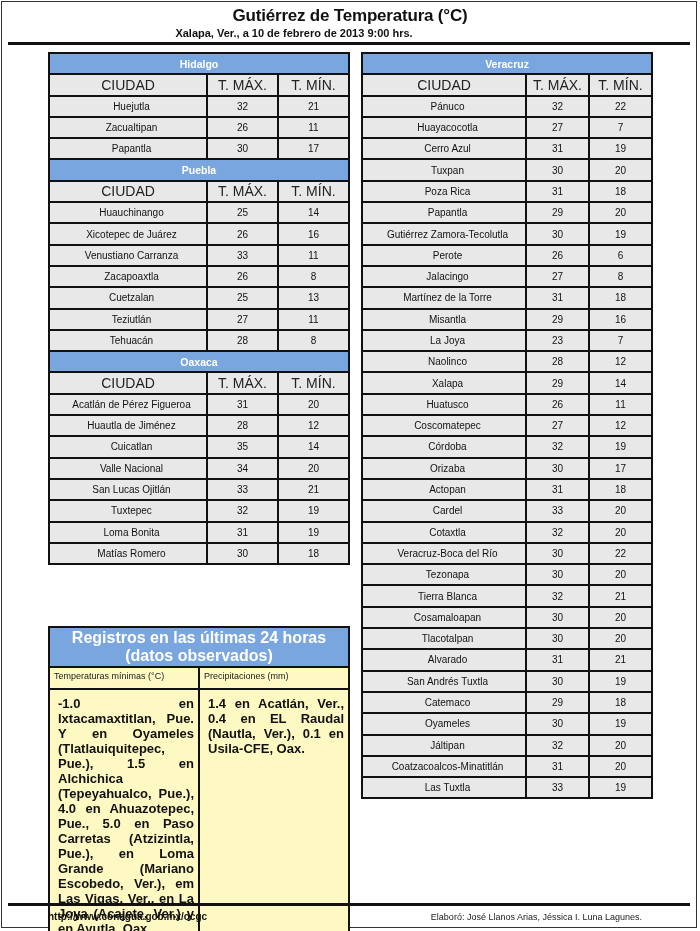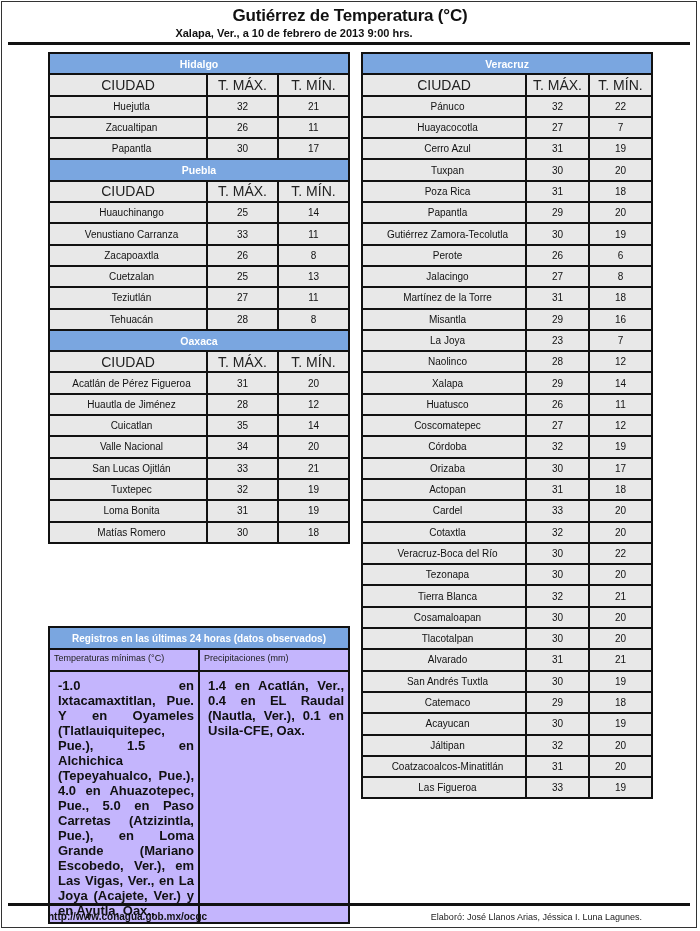--- a/index.html
+++ b/index.html
@@ -23,22 +23,22 @@
   table.region td.city { text-align: center; padding-left: 7px; }
   table.region td.num { text-align: center; }
   table.region td.state { background: #7aa6e0; color: #ffffff; font-weight: bold;
                  text-align: center; font-size: 10.5px; }
 
   #left-table { left: 48px; top: 52px; width: 300px; }
   #right-table { left: 361px; top: 52px; width: 290px; }
 
   table.obs { position: absolute; left: 48px; top: 626px; width: 300px; border-collapse: collapse;
               table-layout: fixed; border: 2px solid #111; }
-  table.obs td { border: 2px solid #111; background: #c4b5fd; vertical-align: top; }
-  table.obs td.obs-title { background: #7aa6e0; color: #fff; font-weight: bold; font-size: 10px;
+  table.obs td { border: 2px solid #111; background: #fef9c3; vertical-align: top; }
+  table.obs td.obs-title { background: #7aa6e0; color: #fff; font-weight: bold; font-size: 16px;
               text-align: center; height: 18px; vertical-align: middle; }
   table.obs td.obs-head { font-size: 9px; color: #222; padding: 3px 4px; height: 14px; }
   table.obs td.obs-body { font-size: 13px; font-weight: bold; padding: 6px 4px 4px 8px;
               line-height: 15px; text-align: justify; height: 190px; }
 
   .footer-url { position: absolute; left: 48px; top: 911px; font-size: 10px; font-weight: bold; }
   .footer-credit { position: absolute; right: 58px; top: 912px; font-size: 9px; color: #222; padding-left: 20px; }
 </style>
 </head>
 <body>
@@ -88,20 +88,25 @@
         <th>CIUDAD</th>
         <th>T. MÁX.</th>
         <th>T. MÍN.</th>
       </tr>
       <tr>
         <td class="city">Huauchinango</td>
         <td class="num">25</td>
         <td class="num">14</td>
       </tr>
       <tr>
+        <td class="city">Xicotepec de Juárez</td>
+        <td class="num">26</td>
+        <td class="num">16</td>
+      </tr>
+      <tr>
         <td class="city">Venustiano Carranza</td>
         <td class="num">33</td>
         <td class="num">11</td>
       </tr>
       <tr>
         <td class="city">Zacapoaxtla</td>
         <td class="num">26</td>
         <td class="num">8</td>
       </tr>
       <tr>
@@ -326,36 +331,36 @@
         <td class="city">San Andrés Tuxtla</td>
         <td class="num">30</td>
         <td class="num">19</td>
       </tr>
       <tr>
         <td class="city">Catemaco</td>
         <td class="num">29</td>
         <td class="num">18</td>
       </tr>
       <tr>
-        <td class="city">Acayucan</td>
+        <td class="city">Oyameles</td>
         <td class="num">30</td>
         <td class="num">19</td>
       </tr>
       <tr>
         <td class="city">Jáltipan</td>
         <td class="num">32</td>
         <td class="num">20</td>
       </tr>
       <tr>
         <td class="city">Coatzacoalcos-Minatitlán</td>
         <td class="num">31</td>
         <td class="num">20</td>
       </tr>
       <tr>
-        <td class="city">Las Figueroa</td>
+        <td class="city">Las Tuxtla</td>
         <td class="num">33</td>
         <td class="num">19</td>
       </tr>
     </tbody>
 </table>
 
 <table class="obs">
   <colgroup>
       <col style="width:150px">
       <col style="width:150px">

